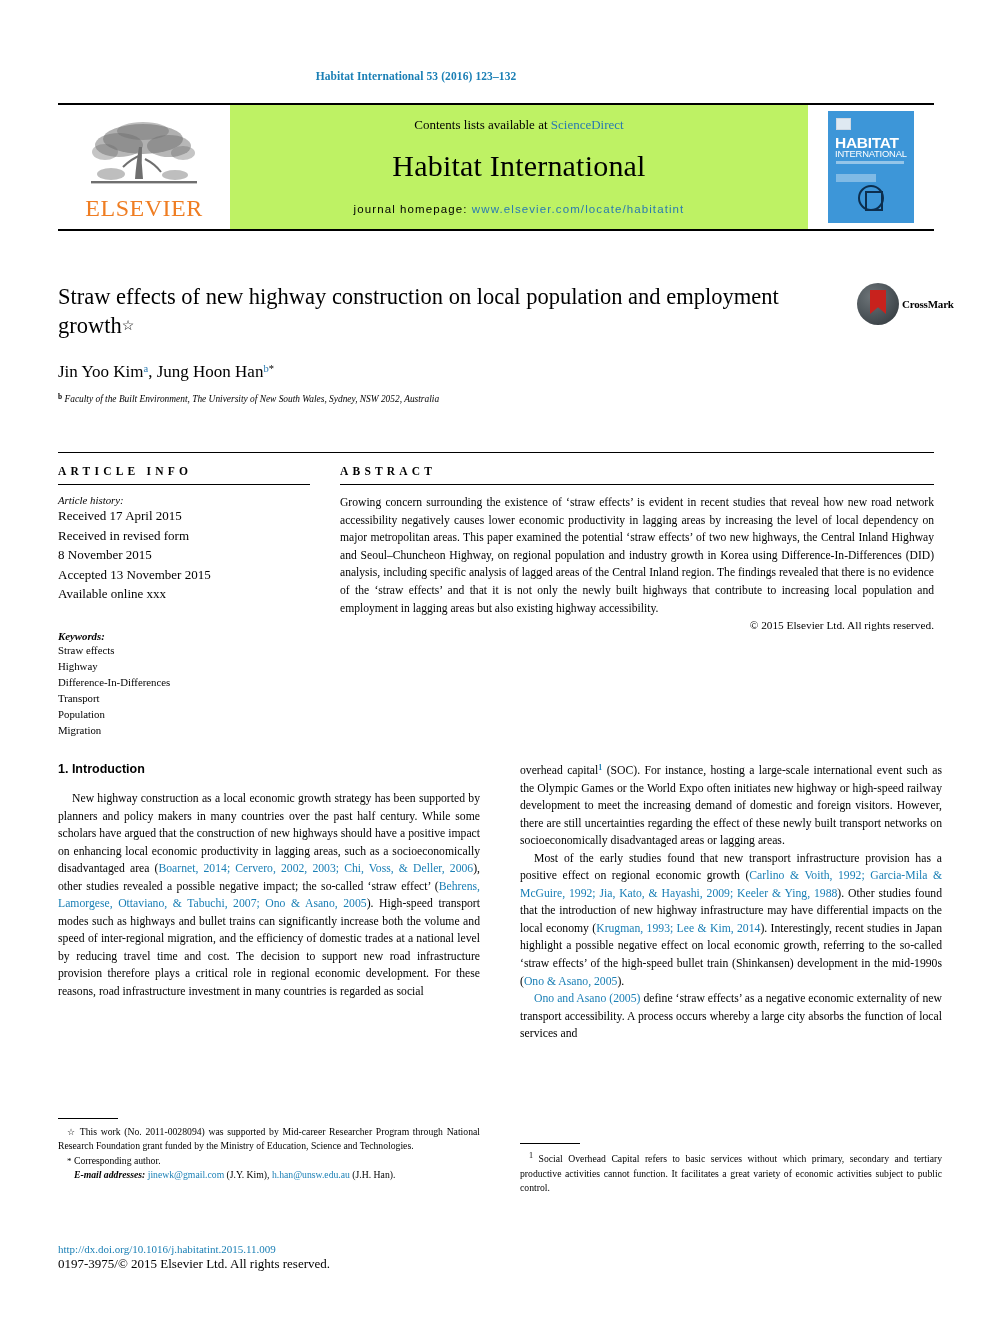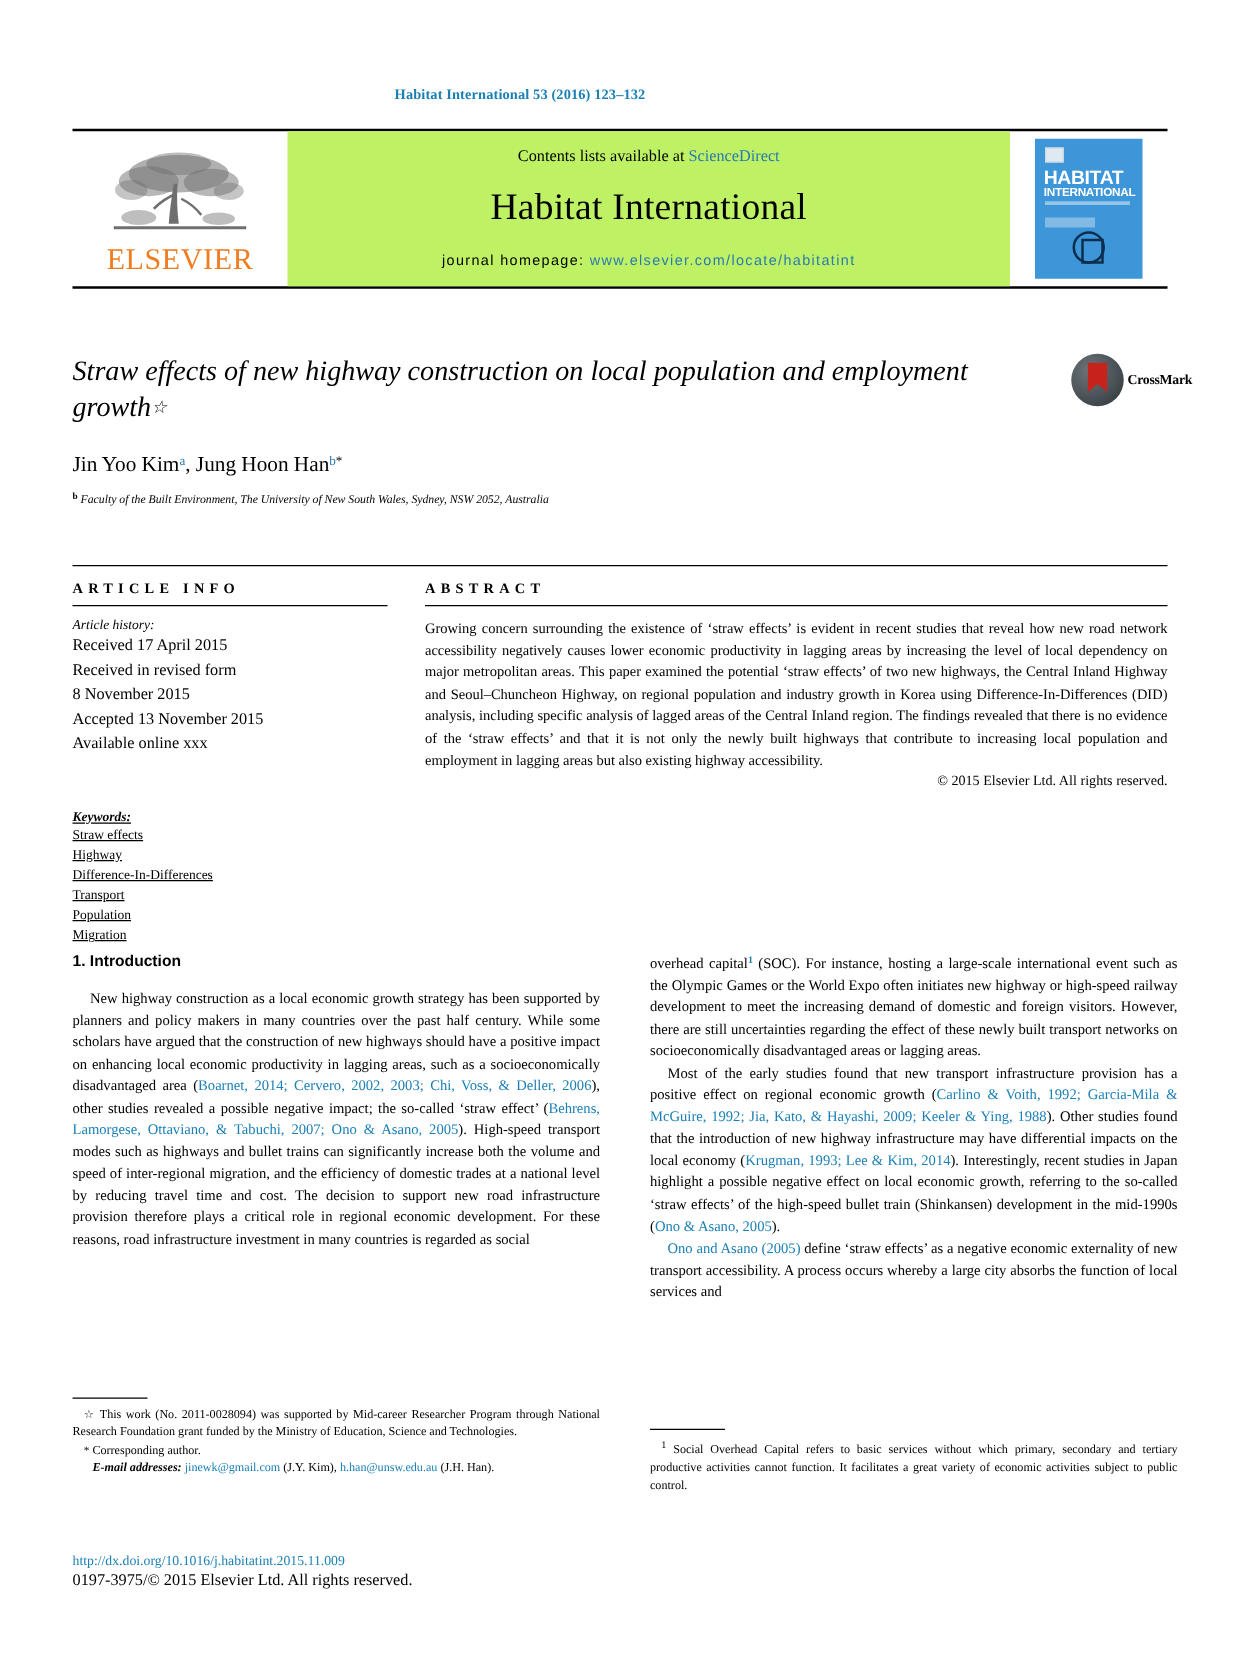--- a/index.html
+++ b/index.html
@@ -56,33 +56,33 @@
   }
 
   
   .cover { width: 86px; height: 112px; background: #3d96d8; position: relative;
            font-family: "Liberation Sans", sans-serif; color: #fff; overflow: hidden; }
   .cover-sq { position: absolute; left: 8px; top: 7px; width: 15px; height: 12px;
               background: #dfe9f2; border: 1px solid #cfd9e4; }
   .cover-h { position: absolute; left: 7px; top: 24px; width: 72px;
              font-size: 15.5px; font-weight: bold; letter-spacing: -.3px; line-height: 1; }
   .cover-h2 { position: absolute; left: 7px; top: 38px; width: 76px;
-              font-size: 9.4px; font-weight: bold; letter-spacing: -.2px; line-height: 1; }
+              font-size: 9.4px; font-weight: normal; letter-spacing: -.2px; line-height: 1; }
   .cover-rule { position: absolute; left: 8px; top: 50px; width: 68px; height: 3px;
                 background: rgba(255,255,255,.45); }
   .cover-sm { position: absolute; left: 8px; top: 63px; width: 40px; height: 8px;
               background: rgba(255,255,255,.35); }
   .cover-emb { position: absolute; left: 30px; top: 74px; width: 26px; height: 26px;
                border: 2px solid #0c2e4e; border-radius: 50%; }
   .cover-emb:after { content: ""; position: absolute; left: 5px; top: 4px;
                      width: 14px; height: 16px; border: 2px solid #0c2e4e; }
 
   
   .title-wrap { position: absolute; left: 58px; top: 283px; width: 790px; }
-  .art-title { font-size: 22.5px; line-height: 1.27; font-weight: normal; margin: 0; font-style: italic; }
+  .art-title { font-size: 22.5px; line-height: 1.27; font-weight: normal; margin: 0; }
   .art-title .star { font-size: 14px; vertical-align: 3px; }
   .authors { font-size: 17px; margin-top: 22px; }
   .authors sup { color: #2a7ab0; font-size: 10.5px; vertical-align: 5px; }
   .authors .corr { color: #000; }
   .affils { margin-top: 9px; font-style: italic; font-size: 9.4px; line-height: 1.52; }
   .affils sup { font-style: normal; font-weight: bold; font-size: 7.4px; vertical-align: 3px; }
 
   .crossmark { position: absolute; left: 857px; top: 283px; width: 96px; text-align: center; }
   .cm-badge { display: flex; align-items: center; gap: 3px; }
   .cm-circle { width: 42px; height: 42px; border-radius: 50%;
@@ -97,21 +97,21 @@
   .band { position: absolute; left: 58px; top: 452px; width: 876px; }
   .band-rule-top { border-top: 1.6px solid #000; }
   .band-inner { display: flex; gap: 30px; padding-top: 12px; }
   .col-info { width: 252px; flex: 0 0 252px; }
   .col-abs { flex: 1 1 auto; }
   .sec-label { font-family: "Liberation Serif", serif; font-size: 11.5px; font-weight: bold;
                letter-spacing: 4.2px; }
   .hrule { border-top: 1.3px solid #000; margin: 7px 0 9px; }
   .hist-head { font-style: italic; font-size: 10.8px; }
   .hist-line { font-size: 13px; line-height: 1.5; }
-  .kw-block { margin-top: 44px; text-decoration: underline; }
+  .kw-block { margin-top: 26px; }
   .kw-head { font-style: italic; font-weight: bold; font-size: 10.8px; }
   .kw-line { font-size: 10.8px; line-height: 1.5; }
   .abstract-p { font-size: 11.6px; line-height: 1.52; text-align: justify; margin: 0; }
   .copyright { font-size: 11.3px; text-align: right; margin-top: 2px; }
 
   
   .body-cols { position: absolute; left: 58px; top: 762px; width: 884px;
                display: flex; gap: 40px; }
   .bcol { width: 422px; flex: 0 0 422px; }
   .sec-h { font-family: "Liberation Sans", sans-serif; font-size: 12.5px; font-weight: bold;

